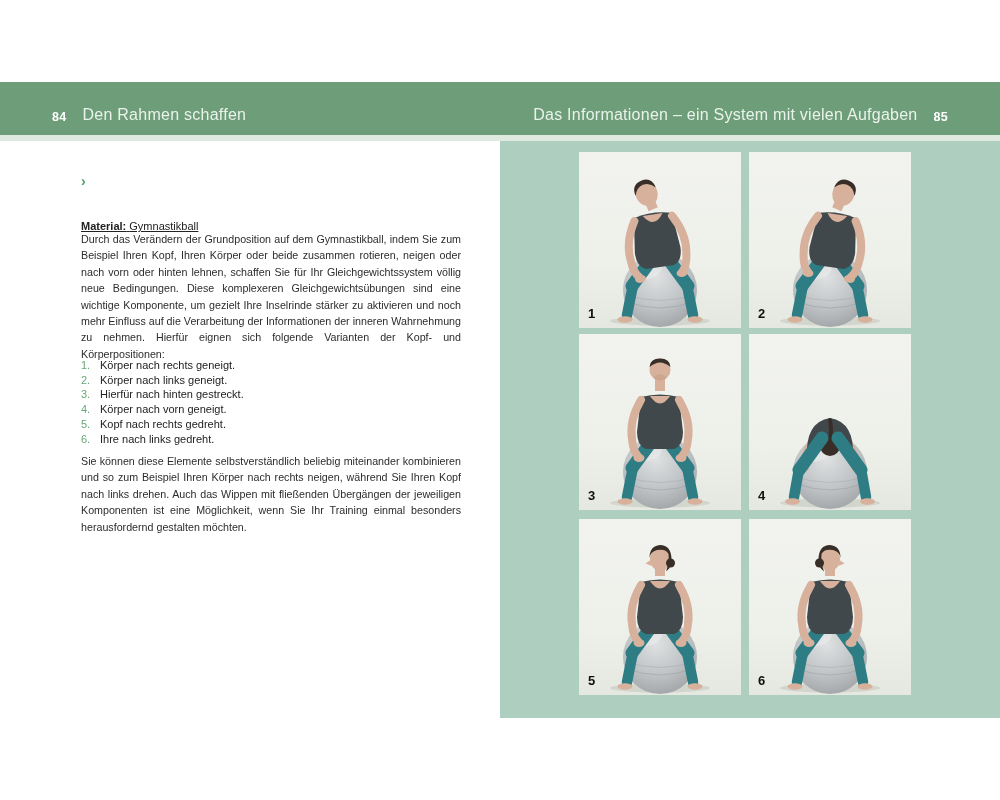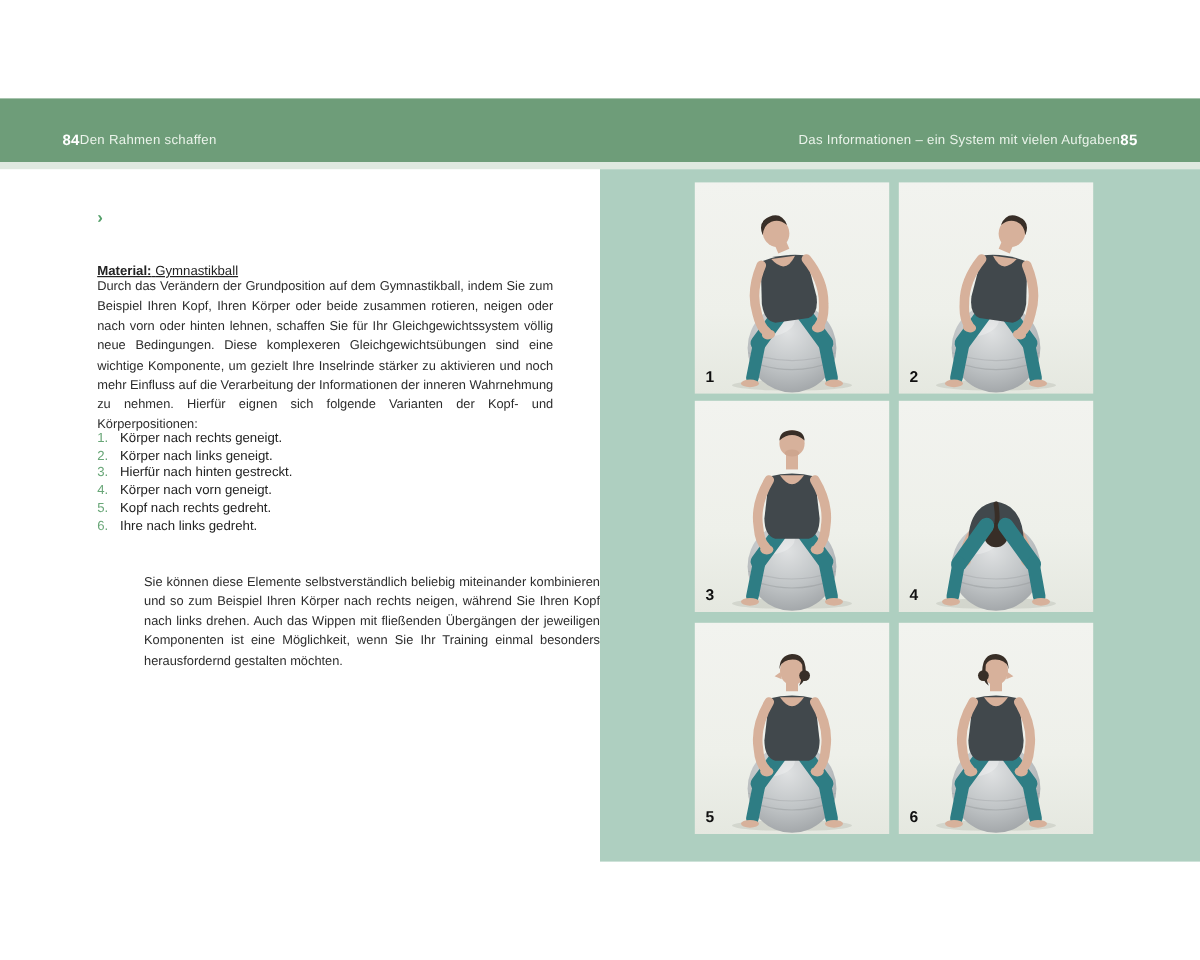--- a/index.html
+++ b/index.html
@@ -11,23 +11,23 @@
   }
   .spread{position:absolute;inset:0;}
 
   
   .band{
     position:absolute;left:0;top:82px;width:1000px;height:53px;
     background:var(--header-band,#6e9d79);
     display:flex;justify-content:space-between;align-items:flex-end;
     box-sizing:border-box;padding:0 52px 11px 52px;
   }
-  .band-group{display:flex;align-items:center;}
+  .band-group{display:flex;align-items:flex-end;gap:16px;}
   .band .pagenum{font-size:12.5px;font-weight:bold;color:#ffffff;letter-spacing:.3px;}
-  .band .chapter{font-size:11px;color:#eaf3ea;letter-spacing:.25px;}
+  .band .chapter{font-size:16px;color:#eaf3ea;letter-spacing:.25px;}
   .band-strip{
     position:absolute;left:0;top:135px;width:1000px;height:6px;
     background:var(--underline-strip,#dfe9e0);
   }
 
   
   .text-col{position:absolute;left:0;top:0;width:500px;height:800px;}
   .heading{
     position:absolute;left:81px;top:171px;width:372px;margin:0;
     font-size:13.5px;line-height:20px;font-weight:bold;color:#1b1b1b;
@@ -41,21 +41,21 @@
     position:absolute;left:81px;top:220px;width:380px;margin:0;
     font-size:11px;color:#222;text-decoration:underline;
   }
   .material b{font-weight:bold;}
   .bodypara{
     position:absolute;left:81px;width:380px;margin:0;
     font-size:10.7px;line-height:16.4px;color:#2c2c2c;
     text-align:justify;
   }
   .para1{top:231px;}
-  .para2{top:477px;margin-left:39px;}
+  .para2{top:453px;}
   .poslist{
     position:absolute;left:81px;top:358px;width:380px;margin:0;padding:0;
     list-style:none;font-size:11px;line-height:14.7px;color:#222;
   }
   .poslist li{display:flex;}
   .poslist .num{
     width:19px;flex:0 0 19px;color:var(--list-number-green,#68a677);
   }
 
   

